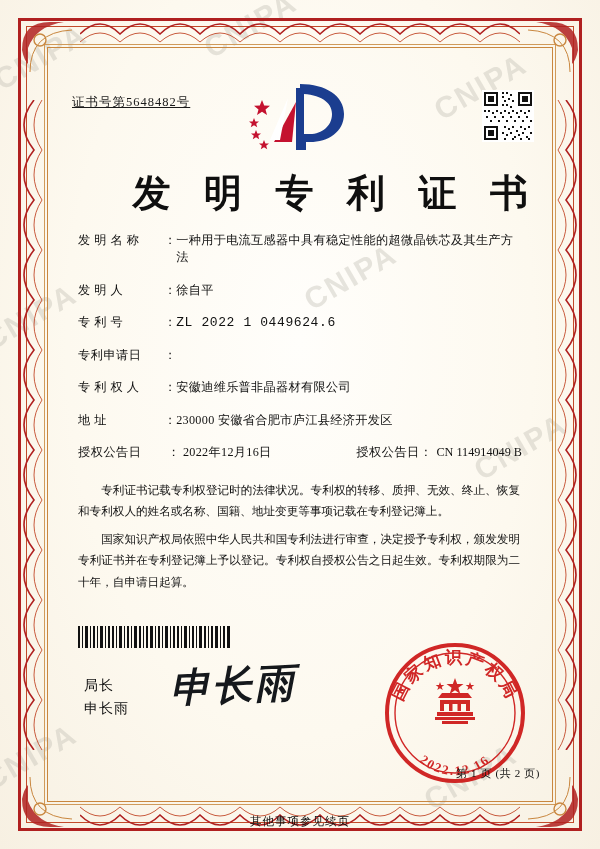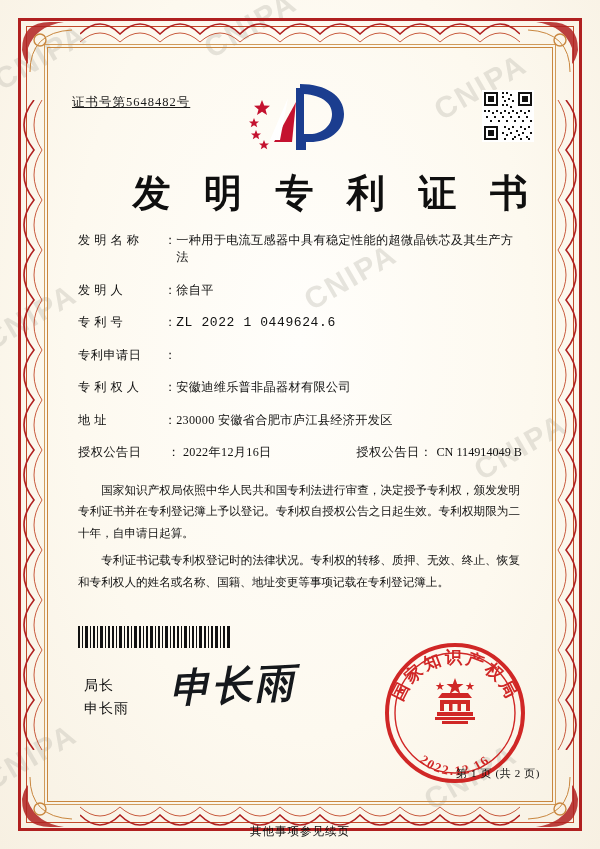--- a/index.html
+++ b/index.html
@@ -231,21 +231,21 @@
     top: 706px;
     text-align: right;
     font-size: 11px;
     color: #111;
     letter-spacing: 0.6px;
   }
 
   .footer-note {
     position: absolute;
     left: 0; right: 0;
-    bottom: 10px;
+    bottom: 20px;
     text-align: center;
     font-size: 11.5px;
     color: #111;
     letter-spacing: 1px;
   }
 </style>
 </head>
 <body>
 
 <div class="page">
@@ -426,22 +426,22 @@
         <span class="field-value" style="flex:0 0 170px;">2022年12月16日</span>
         <span class="inline-pair">
           <span class="k">授权公告日</span>
           <span class="k">：</span>
           <span class="v">CN 114914049 B</span>
         </span>
       </div>
     </div>
 
     <div class="paras">
+      <p>专利证书记载专利权登记时的法律状况。专利权的转移、质押、无效、终止、恢复和专利权人的姓名或名称、国籍、地址变更等事项记载在专利登记簿上。</p>
       <p>国家知识产权局依照中华人民共和国专利法进行审查，决定授予专利权，颁发发明专利证书并在专利登记簿上予以登记。专利权自授权公告之日起生效。专利权期限为二十年，自申请日起算。</p>
-      <p>专利证书记载专利权登记时的法律状况。专利权的转移、质押、无效、终止、恢复和专利权人的姓名或名称、国籍、地址变更等事项记载在专利登记簿上。</p>
     </div>
 
     <svg class="barcode" viewBox="0 0 152 22" preserveAspectRatio="none">
       <g fill="#111">
         <rect x="0" y="0" width="2" height="22"></rect>
           <rect x="4" y="0" width="1" height="22"></rect>
           <rect x="7" y="0" width="3" height="22"></rect>
         <rect x="12" y="0" width="1" height="22"></rect>
           <rect x="15" y="0" width="2" height="22"></rect>
           <rect x="19" y="0" width="1" height="22"></rect>

